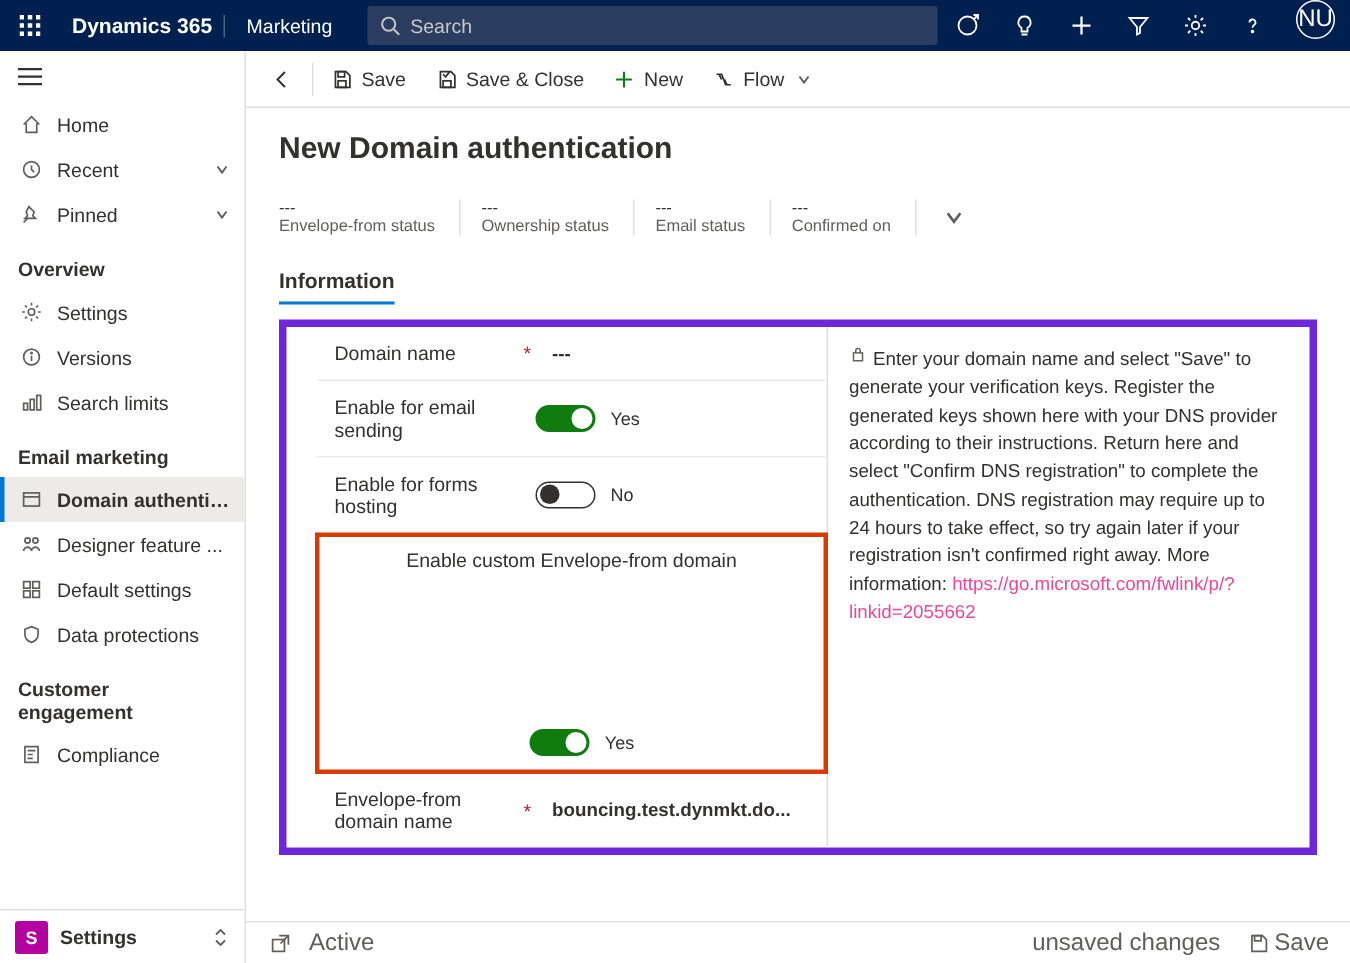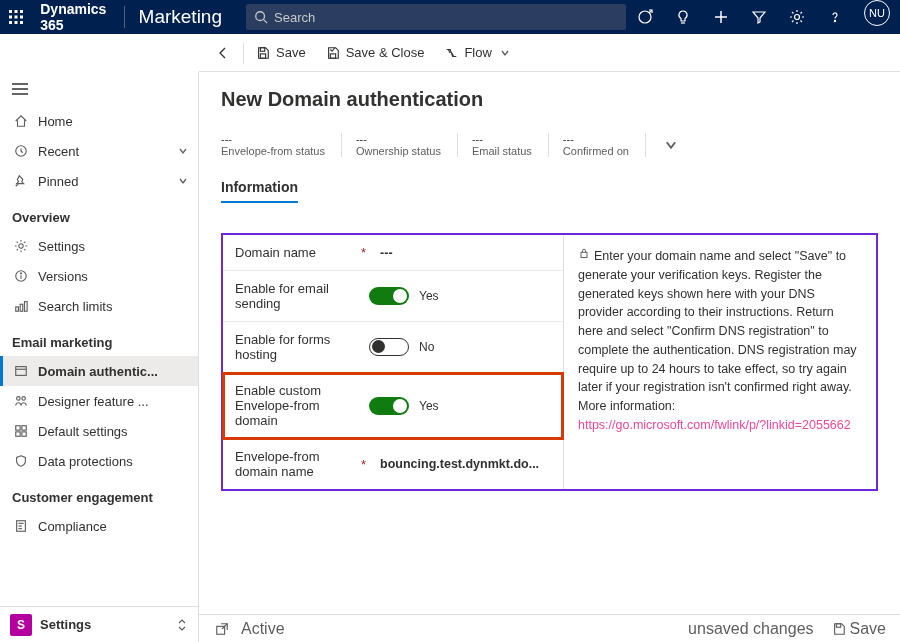--- a/index.html
+++ b/index.html
@@ -2,31 +2,31 @@
 <html><head>
 <meta charset="utf-8">
 <style>
 * { box-sizing: border-box; margin: 0; padding: 0; font-family: "Segoe UI", -apple-system, sans-serif; }
 html, body { width: 900px; height: 642px; overflow: hidden; background: #fff; color: #323130; }
 
 
 .topbar { height: 34px; background: #002050; display: flex; align-items: center; color: #fff; font-size: 13px; }
 .topbar .waffle { width: 40px; display:flex;align-items:center;justify-content:center; }
 .topbar .brand { font-weight: 600; padding: 0 8px; font-size: 14px; }
-.topbar .module { padding: 0 14px; border-left: 1px solid rgba(255,255,255,.3); font-size: 19px; }
+.topbar .module { padding: 0 14px; border-left: 1px solid rgba(255,255,255,.3); font-size: 13px; }
 .topbar .search { flex: 0 0 380px; height: 26px; background: #2b3e61; margin-left: 10px; display:flex; align-items:center; padding: 0 8px; color: #c8c8c8; font-size: 13px; border-radius: 2px;}
 .topbar .search svg { margin-right: 6px; }
 .topbar .spacer { flex:1; }
 .topbar .icons { display:flex; }
 .topbar .tb-icon { width: 38px; height: 34px; display:flex;align-items:center;justify-content:center; }
-.topbar .avatar { width:26px; height:26px; border:1px solid #fff; border-radius:50%; display:flex;align-items:center;justify-content:center; font-size:11px; margin: 0 10px;}
+.topbar .avatar { width:26px; height:26px; border:1px solid #fff; border-radius:50%; display:flex;align-items:center;justify-content:center; font-size:16px; margin: 0 10px;}
 
 
 .body { display:flex; height: calc(100% - 34px); }
-.sidebar { width: 199px; border-right: 1px solid #e1dfdd; background:#fff; font-size:13px; overflow:hidden; position:relative;margin-top:38px;}
+.sidebar { width: 164px; border-right: 1px solid #e1dfdd; background:#fff; font-size:13px; overflow:hidden; position:relative;}
 .sidebar .row { display:flex; align-items:center; height: 30px; padding: 0 10px 0 12px; cursor:pointer; color:#323130;}
 .sidebar .row.active { background:#edebe9; border-left:3px solid #0078d4; padding-left:9px; font-weight:600;}
 .sidebar .row .sico { width:18px; display:flex;justify-content:center; color:#605e5c;}
 .sidebar .row .txt { margin-left:8px; flex:1; white-space:nowrap; overflow:hidden; text-overflow:ellipsis;}
 .sidebar .section { font-weight:600; padding: 14px 12px 6px; font-size:13px; color:#323130;}
 .sidebar .topham { padding:10px 12px; }
 .sidebar .chev { color:#605e5c; }
 .sidebar .area-switch { position:absolute; bottom:0; left:0; right:0; height:36px; border-top:1px solid #e1dfdd; display:flex; align-items:center; padding:0 10px; background:#fff;}
 .sidebar .area-switch .s-badge { width:22px;height:22px;background:#b4009e;color:#fff;display:flex;align-items:center;justify-content:center;font-weight:600;font-size:12px;border-radius:2px;}
 .sidebar .area-switch .txt{margin-left:8px;font-weight:600;font-size:13px;flex:1;}
@@ -43,32 +43,32 @@
 .content { flex:1; overflow:auto; padding: 16px 22px 0 22px; position:relative;}
 .content h1 { font-size:20px; font-weight:600; margin-bottom:22px;}
 .statusrow { display:flex; align-items:center; margin-top:4px; font-size:11px; color:#605e5c;}
 .sbox { padding-right:16px; margin-right:14px; border-right:1px solid #e1dfdd;}
 .sbox:last-of-type { border-right:none; }
 .sbox .v { color:#323130; font-weight:400;}
 .statusrow .expand { margin-left:4px;}
 
 .tab { display:inline-block; margin-top:22px; font-size:14px; font-weight:600; padding-bottom:6px; border-bottom:2px solid #0078d4;}
 
-.form-card { border:2px solid #6d28d9; margin-top:30px; display:flex; font-size:13px;}
+.form-card { border:5px solid #6d28d9; margin-top:10px; display:flex; font-size:13px;padding-left:20px;}
 .form-left { flex:0 0 340px; }
 .form-right { flex:1; border-left:1px solid #e1dfdd; padding:12px 14px; font-size:12.5px; color:#323130; line-height:1.5;}
 .form-right .lock { float:left; margin-right:4px;}
 .form-right a { color:#ec4899; text-decoration:none;}
 
 .field { display:flex; align-items:center; padding:10px 12px; border-bottom:1px solid #edebe9;}
 .field:last-child { border-bottom:none;}
 .field .lbl { flex:0 0 120px; color:#323130;}
 .field .req { color:#a4262c; margin-left:6px;}
 .field .val { flex:1; padding-left:14px; color:#323130; white-space:nowrap; overflow:hidden; text-overflow:ellipsis; font-weight:600; font-size:12.5px;}
-.field.highlight { outline:3px solid #d83b01; outline-offset:-2px; position:relative; z-index:1;}
+.field.highlight { outline:3px solid #d83b01; outline-offset:-2px; position:relative; z-index:1;flex-direction:column;}
 
 .toggle { width:40px; height:18px; border-radius:10px; position:relative; background:#107c10;}
 .toggle .knob { position:absolute; width:14px; height:14px; background:#fff; border-radius:50%; top:2px; right:2px;}
 .toggle.off { background:#fff; border:1px solid #323130;}
 .toggle.off .knob { background:#323130; left:2px; right:auto; top:1px; width:13px; height:13px;}
 .toglabel { margin-left:10px; font-size:12px;}
 .togwrap { display:flex; align-items:center; flex:1; padding-left:14px;}
 
 .footer { height:28px; border-top:1px solid #e1dfdd; display:flex; align-items:center; font-size:16px; padding:0 14px; color:#605e5c;}
 .footer .fl { display:flex;align-items:center;}
@@ -315,20 +315,29 @@
             <svg width="14" height="14" viewBox="0 0 16 16" fill="none" stroke="#323130" stroke-width="1.3">
               <path d="M3 2h8l3 3v9H3z"></path>
               <rect x="5" y="9" width="6" height="5"></rect>
               <polyline points="5,4 7,6 10,2"></polyline>
             </svg>
           </span>
           <span>Save &amp; Close</span>
         </div>
       <div class="cmd">
           <span class="ci">
+            <svg width="14" height="14" viewBox="0 0 16 16" stroke="#107c10" stroke-width="1.6">
+              <line x1="8" y1="2" x2="8" y2="14"></line>
+              <line x1="2" y1="8" x2="14" y2="8"></line>
+            </svg>
+          </span>
+          <span>New</span>
+        </div>
+      <div class="cmd">
+          <span class="ci">
             <svg width="14" height="14" viewBox="0 0 16 16" fill="none" stroke="#323130" stroke-width="1.3">
               <path d="M3 4h4l3 8h4M5 4l2 4M11 12l-2-4"></path>
             </svg>
           </span>
           <span>Flow</span>
           <svg style="margin-left:8px" width="10" height="10" viewBox="0 0 10 10" fill="none" stroke="#605e5c" stroke-width="1.3">
             <polyline points="2,3 5,7 8,3"></polyline>
           </svg>
         </div>
     </div>

